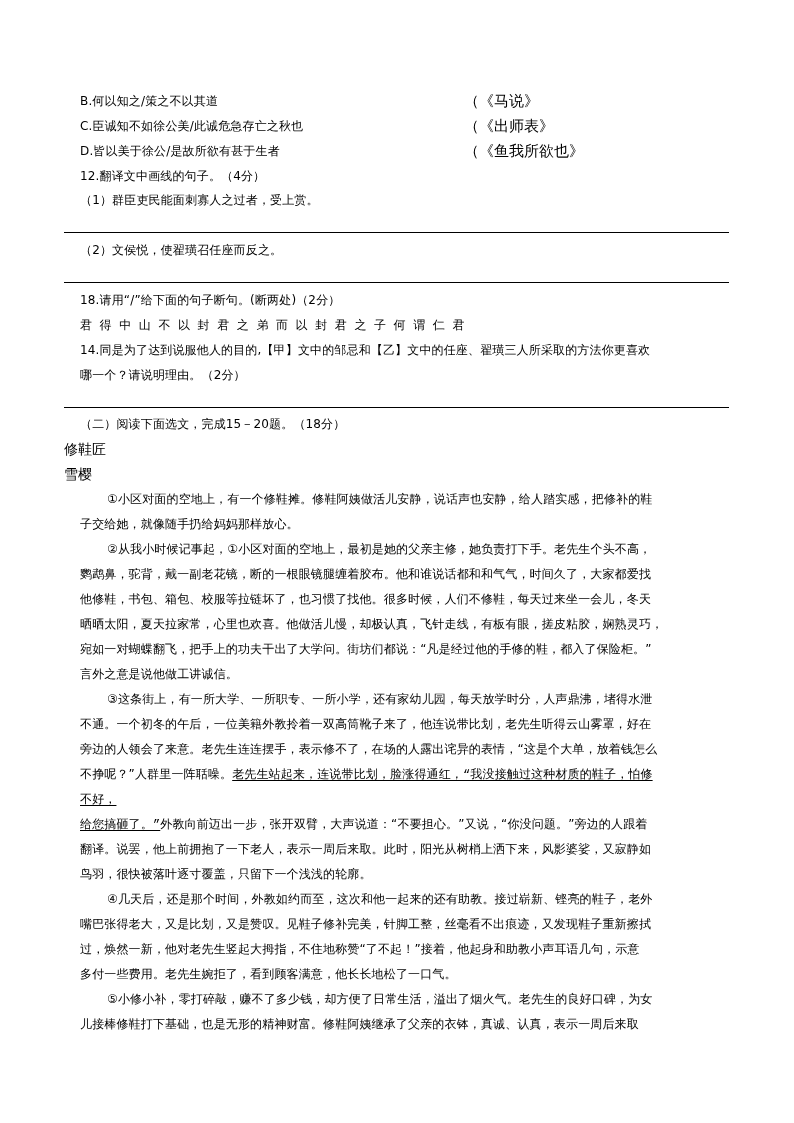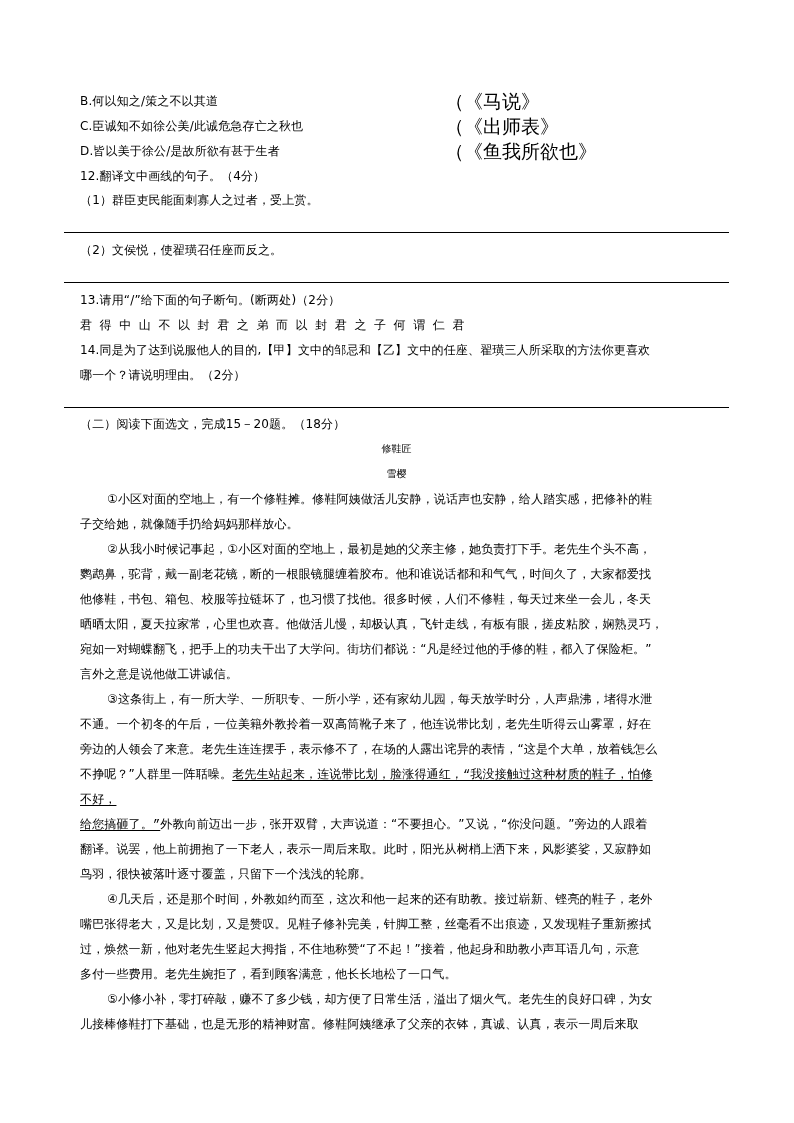--- a/index.html
+++ b/index.html
@@ -24,39 +24,38 @@
     .line {
       position: absolute;
       left: 16px;
       font-size: 12px;
       line-height: 16px;
       white-space: nowrap;
       letter-spacing: 0.15px;
     }
     .src {
       position: absolute;
-      left: 381px;
-      font-size: 19px;
+      left: 400px;
+      font-size: 15px;
       line-height: 16px;
       white-space: nowrap;
     }
     .rule {
       position: absolute;
       left: 0;
       width: 665px;
       height: 0;
       border-top: 1px solid #000000;
     }
     .bold { font-weight: normal; }
     .center {
       position: absolute;
       left: 0;
       width: 665px;
-      text-align: center;
-      font-size: 10px;
+      font-size: 14px;
       line-height: 16px;
     }
     .spaced { letter-spacing: 7.6px; }
     .indent { padding-left: 27px; }
     .ul { text-decoration: underline; text-underline-offset: 2px; font-family: Liberation Mono, monospace; }
   </style>
 </head>
 <body>
 
 <div class="page">
@@ -69,21 +68,21 @@
 
   <div class="line" style="top:143px">D.皆以美于徐公/是故所欲有甚于生者</div>
   <div class="src" style="top:143px">（《鱼我所欲也》</div>
 
   <div class="line" style="top:168px">12.翻译文中画线的句子。（4分）</div>
   <div class="line" style="top:192px">（1）群臣吏民能面刺寡人之过者，受上赏。</div>
   <div class="rule" style="top:232px"></div>
   <div class="line" style="top:242px">（2）文侯悦，使翟璜召任座而反之。</div>
   <div class="rule" style="top:282px"></div>
 
-  <div class="line" style="top:292px">13.请用“/”给下面的句子断句。(断两处)（2分）</div>
+  <div class="line" style="top:292px">18.请用“/”给下面的句子断句。(断两处)（2分）</div>
   <div class="line spaced" style="top:317px">君得中山不以封君之弟而以封君之子何谓仁君</div>
 
   <div class="line" style="top:342px">14.同是为了达到说服他人的目的,【甲】文中的邹忌和【乙】文中的任座、翟璜三人所采取的方法你更喜欢</div>
   <div class="line" style="top:367px">哪一个？请说明理由。（2分）</div>
   <div class="rule" style="top:407px"></div>
 
   <div class="line bold" style="top:416px">（二）阅读下面选文，完成15－20题。（18分）</div>
   <div class="center bold" style="top:441px">修鞋匠</div>
   <div class="center" style="top:466px">雪樱</div>
 

